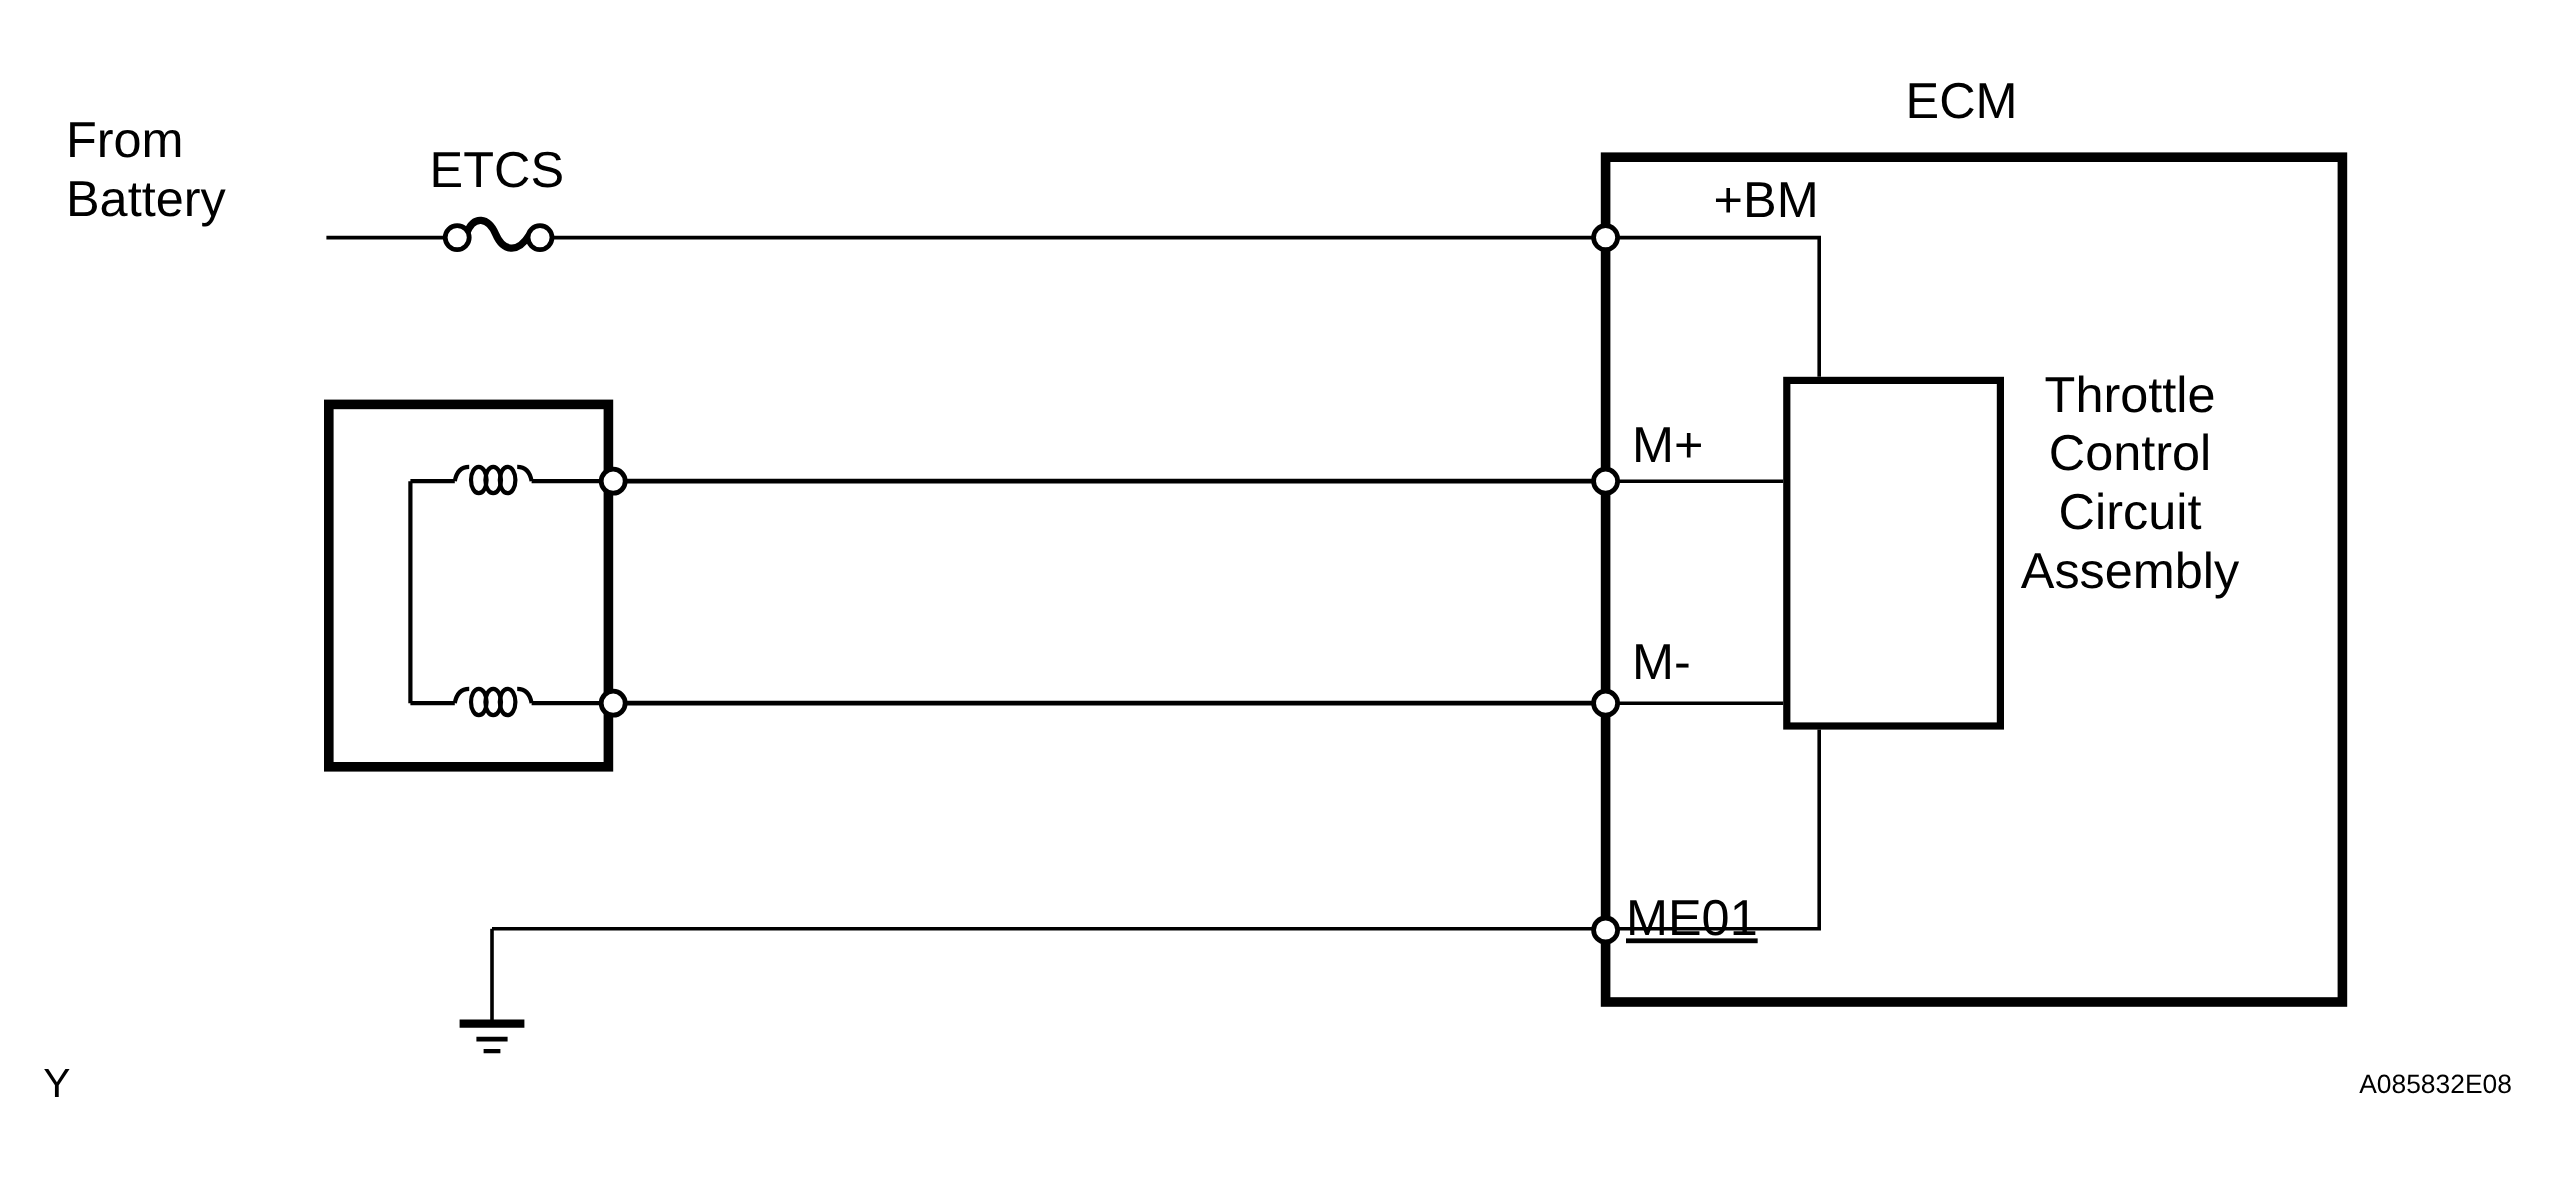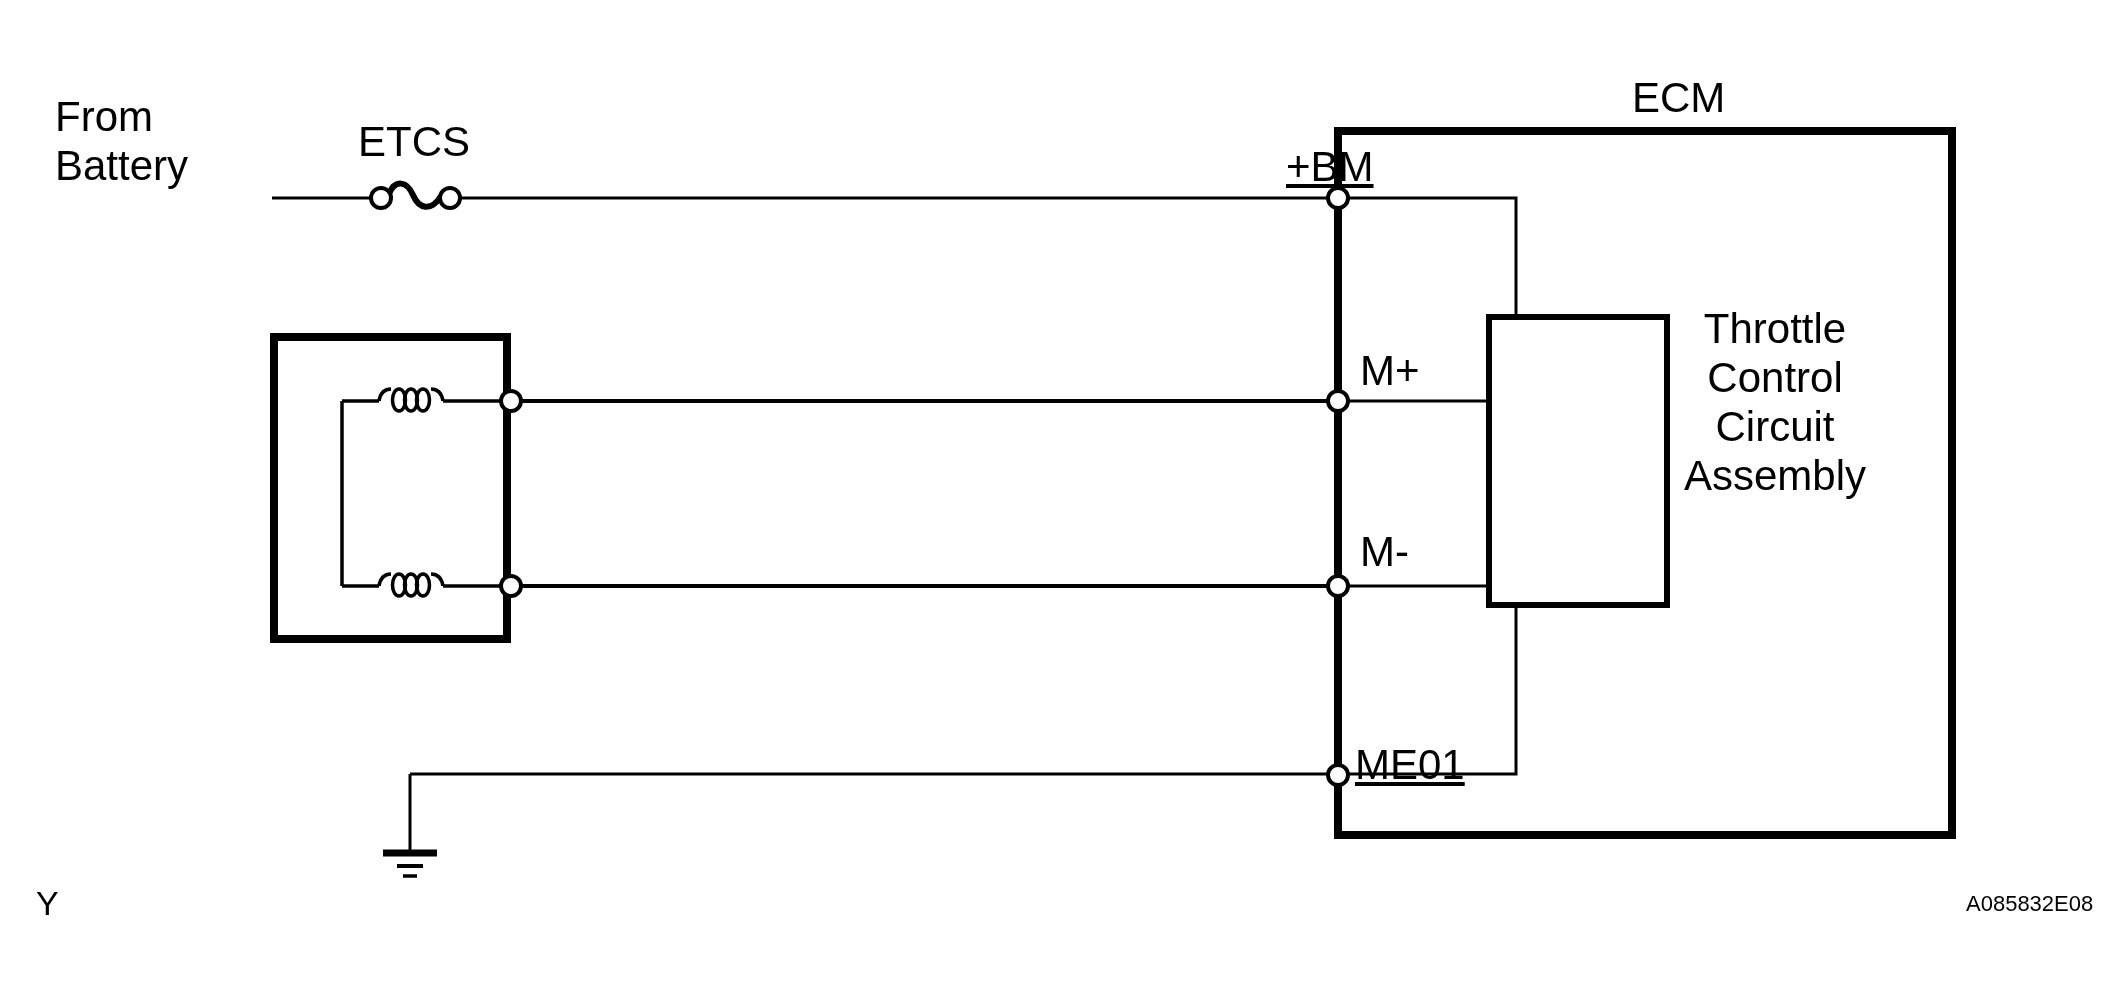--- a/index.html
+++ b/index.html
@@ -109,23 +109,23 @@
     <circle cx="1338" cy="401" r="10" stroke-width="4" fill="#ffffff"></circle>
     <circle cx="1338" cy="586" r="10" stroke-width="4" fill="#ffffff"></circle>
     <circle cx="1338" cy="775" r="10" stroke-width="4" fill="#ffffff"></circle>
   </svg>
 
   <div class="lbl" style="left:55px; top:92px;"><span>From</span><br><span>Battery</span></div>
 
   <div class="lbl" style="left:358px; top:117px;">ETCS</div>
 
 
-  <div class="lbl" style="left:1588px; top:73px;margin-left:44px;">ECM</div>
+  <div class="lbl" style="left:1588px; top:59px;">ECM</div>
 
-  <div class="lbl" style="left:1286px; top:142px;text-decoration:underline;">+BM</div>
+  <div class="lbl" style="left:1428px; top:142px;">+BM</div>
 
   <div class="lbl" style="left:1360px; top:346px;">M+</div>
 
   <div class="lbl" style="left:1360px; top:527px;">M-</div>
 
   <div class="lbl" style="left:1355px; top:740px;text-decoration:underline;">ME01</div>
 
   <div class="lbl" style="left:1684px; top:304px;text-align:center;"><span>Throttle</span><br><span>Control</span><br><span>Circuit</span><br><span>Assembly</span></div>
 
   <div class="lbl-small" style="left:36px; top:886px;">Y</div>

